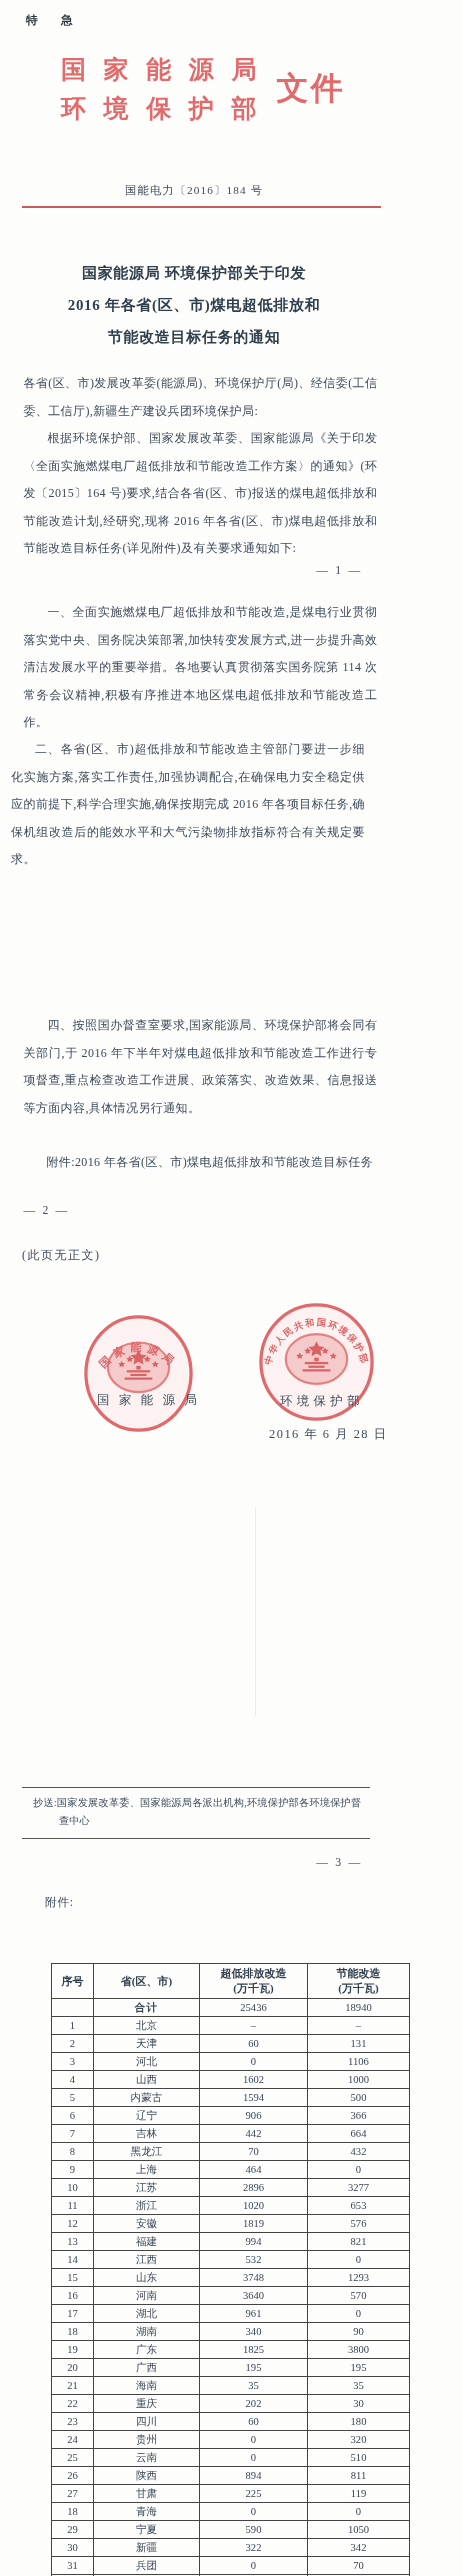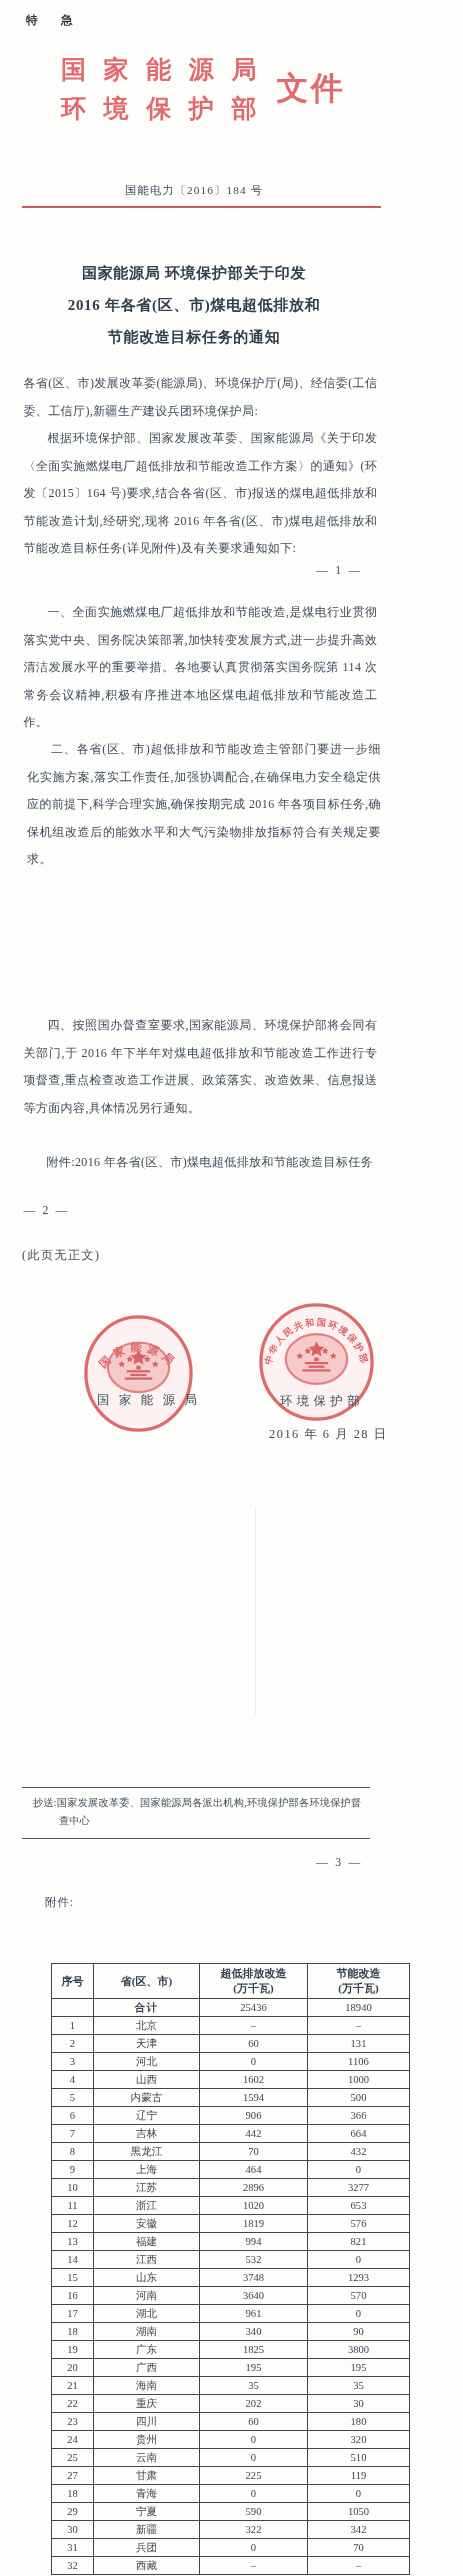--- a/index.html
+++ b/index.html
@@ -88,21 +88,21 @@
     <div>节能改造目标任务的通知</div>
   </div>
 
   <div class="abs bodytext" style="left:23.4px; top:370px;">各省(区、市)发展改革委(能源局)、环境保护厅(局)、经信委(工信委、工信厅),新疆生产建设兵团环境保护局:</div>
 
   <div class="abs bodytext indent2" style="left:23.4px; top:425px;">根据环境保护部、国家发展改革委、国家能源局《关于印发〈全面实施燃煤电厂超低排放和节能改造工作方案〉的通知》(环发〔2015〕164 号)要求,结合各省(区、市)报送的煤电超低排放和节能改造计划,经研究,现将 2016 年各省(区、市)煤电超低排放和节能改造目标任务(详见附件)及有关要求通知如下:</div>
 
   <div class="abs pagenum pn-right" style="left:23.4px; top:564px;">— 1 —</div>
 
   <div class="abs bodytext indent2" style="left:23.4px; top:599px;">一、全面实施燃煤电厂超低排放和节能改造,是煤电行业贯彻落实党中央、国务院决策部署,加快转变发展方式,进一步提升高效清洁发展水平的重要举措。各地要认真贯彻落实国务院第 114 次常务会议精神,积极有序推进本地区煤电超低排放和节能改造工作。</div>
-  <div class="abs bodytext indent2" style="left:27px; top:736px;">二、各省(区、市)超低排放和节能改造主管部门要进一步细化实施方案,落实工作责任,加强协调配合,在确保电力安全稳定供应的前提下,科学合理实施,确保按期完成 2016 年各项目标任务,确保机组改造后的能效水平和大气污染物排放指标符合有关规定要求。</div>
+  <div class="abs bodytext indent2" style="left:11px; top:736px;">二、各省(区、市)超低排放和节能改造主管部门要进一步细化实施方案,落实工作责任,加强协调配合,在确保电力安全稳定供应的前提下,科学合理实施,确保按期完成 2016 年各项目标任务,确保机组改造后的能效水平和大气污染物排放指标符合有关规定要求。</div>
   <div class="abs bodytext indent2" style="left:23.4px; top:1012px;">四、按照国办督查室要求,国家能源局、环境保护部将会同有关部门,于 2016 年下半年对煤电超低排放和节能改造工作进行专项督查,重点检查改造工作进展、政策落实、改造效果、信息报送等方面内容,具体情况另行通知。</div>
 
   <div class="abs bodytext attach-note" style="left:23.4px; top:1149px;">附件:2016 年各省(区、市)煤电超低排放和节能改造目标任务</div>
 
   <div class="abs pagenum pn-left" style="left:23.4px; top:1204px;">— 2 —</div>
 
   <div class="abs notext" style="left:22px; top:1247px;">(此页无正文)</div>
 
   <svg class="abs" style="left:83px; top:1314px;" width="111" height="119" viewBox="0 0 152 163">
     <defs>
@@ -327,20 +327,26 @@
           <td>0</td>
           <td>320</td>
         </tr>
         <tr>
           <td>25</td>
           <td>云南</td>
           <td>0</td>
           <td>510</td>
         </tr>
         <tr>
+          <td>26</td>
+          <td>陕西</td>
+          <td>894</td>
+          <td>811</td>
+        </tr>
+        <tr>
           <td>27</td>
           <td>甘肃</td>
           <td>225</td>
           <td>119</td>
         </tr>
         <tr>
           <td>18</td>
           <td>青海</td>
           <td>0</td>
           <td>0</td>

